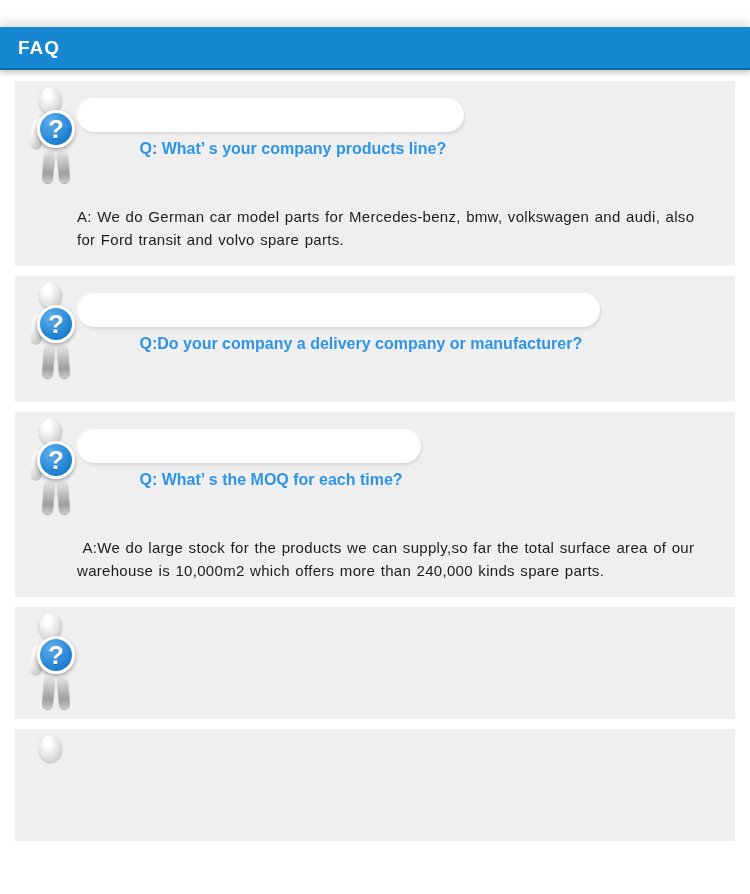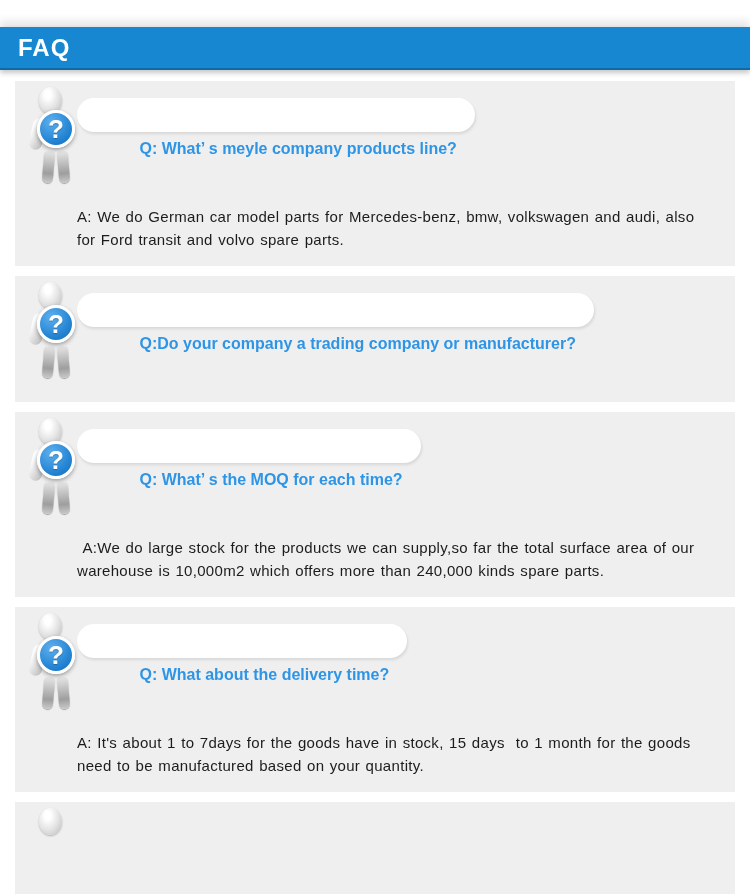--- a/index.html
+++ b/index.html
@@ -21,21 +21,21 @@
     display: flex;
     align-items: center;
     padding-left: 18px;
     border-bottom: 2px solid #0f6aa6;
     box-shadow: 0 -6px 8px rgba(0,0,0,0.10), 0 3px 5px rgba(0,0,0,0.22);
     position: relative;
   }
   .faq-header h1 {
     margin: 0;
     color: #ffffff;
-    font-size: 24px;
+    font-size: 19px;
     font-weight: bold;
     letter-spacing: 1px;
   }
 
   
   .faq-list { padding-top: 11px; }
   .faq-item {
     position: relative;
     background: #efefef;
     margin: 0 15px 10px 15px;
@@ -127,39 +127,39 @@
         <div class="fig-head"></div>
         <div class="fig-arm"></div>
         <div class="fig-leg leg-l"></div>
         <div class="fig-leg leg-r"></div>
         <div class="fig-sign">
           <span class="qmark">?</span>
         </div>
       </div>
       <div class="content">
         <div class="q-bubble">
-          <span class="q-text">Q: What’ s meyle company products line?</span>
+          <span class="q-text">Q: What’ s your company products line?</span>
         </div>
         <p class="answer">A: We do German car model parts for Mercedes-benz, bmw, volkswagen and audi, also for Ford transit and volvo spare parts.</p>
       </div>
     </section>
 
     <section class="faq-item">
       <div class="figure">
         <div class="fig-head"></div>
         <div class="fig-arm"></div>
         <div class="fig-leg leg-l"></div>
         <div class="fig-leg leg-r"></div>
         <div class="fig-sign">
           <span class="qmark">?</span>
         </div>
       </div>
       <div class="content">
         <div class="q-bubble">
-          <span class="q-text">Q:Do your company a trading company or manufacturer?</span>
+          <span class="q-text">Q:Do your company a delivery company or manufacturer?</span>
         </div>
       </div>
     </section>
 
     <section class="faq-item">
       <div class="figure">
         <div class="fig-head"></div>
         <div class="fig-arm"></div>
         <div class="fig-leg leg-l"></div>
         <div class="fig-leg leg-r"></div>
@@ -178,26 +178,20 @@
     <section class="faq-item">
       <div class="figure">
         <div class="fig-head"></div>
         <div class="fig-arm"></div>
         <div class="fig-leg leg-l"></div>
         <div class="fig-leg leg-r"></div>
         <div class="fig-sign">
           <span class="qmark">?</span>
         </div>
       </div>
-      <div class="content">
-        <div class="q-bubble">
-          <span class="q-text">Q: What about the delivery time?</span>
-        </div>
-        <p class="answer">A: It's about 1 to 7days for the goods have in stock, 15 days  to 1 month for the goods need to be manufactured based on your quantity.</p>
-      </div>
     </section>
 
     <section class="faq-item">
       <div class="figure">
         <div class="fig-head"></div>
 
       </div>
 
     </section>
 

